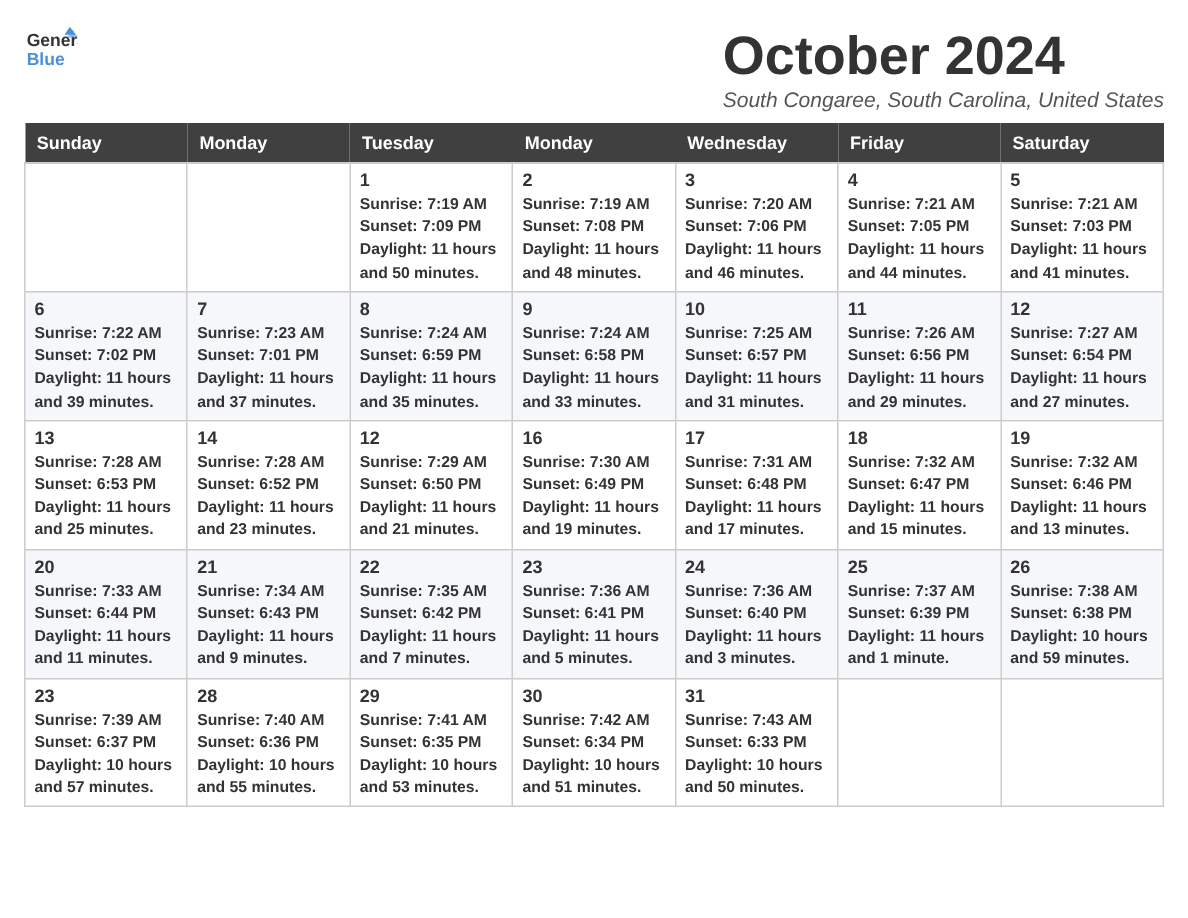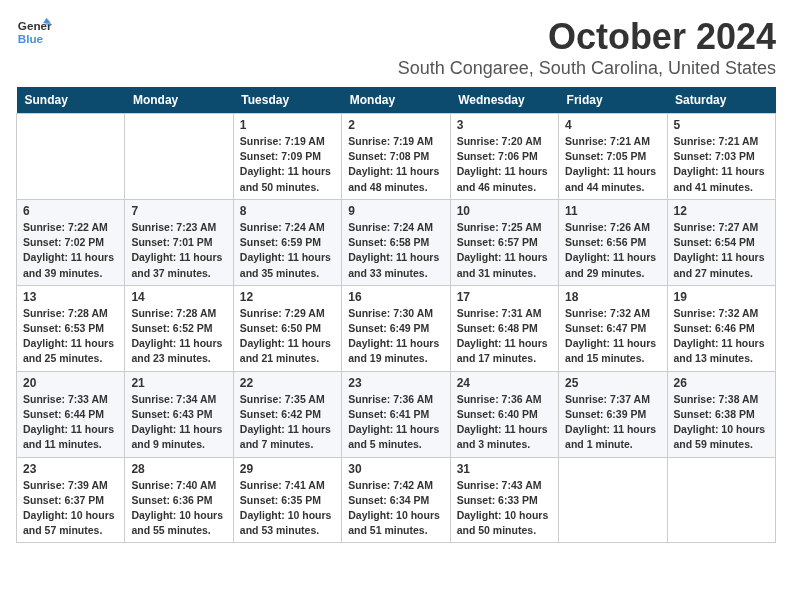--- a/index.html
+++ b/index.html
@@ -19,38 +19,39 @@
     .logo {
       display: flex;
       align-items: center;
       gap: 4px;
     }
     .logo-icon {
       width: 36px;
       height: 36px;
     }
     .title-block {
-      text-align: right;
+      text-align: left;
     }
     .month-title {
       font-size: 36px;
       font-weight: bold;
       color: #333;
     }
     .location {
-      font-size: 18px;
+      font-size: 14px;
       color: #555;
+      font-style: italic;
     }
     table {
       width: 100%;
       border-collapse: collapse;
       font-size: 11px;
     }
     th {
-      background-color: #0c4a6e;
+      background-color: #404040;
       color: #fff;
       text-align: left;
       padding: 6px 8px;
       font-size: 12px;
       font-weight: bold;
     }
     td {
       border: 1px solid #ccc;
       vertical-align: top;
       padding: 4px 6px;

